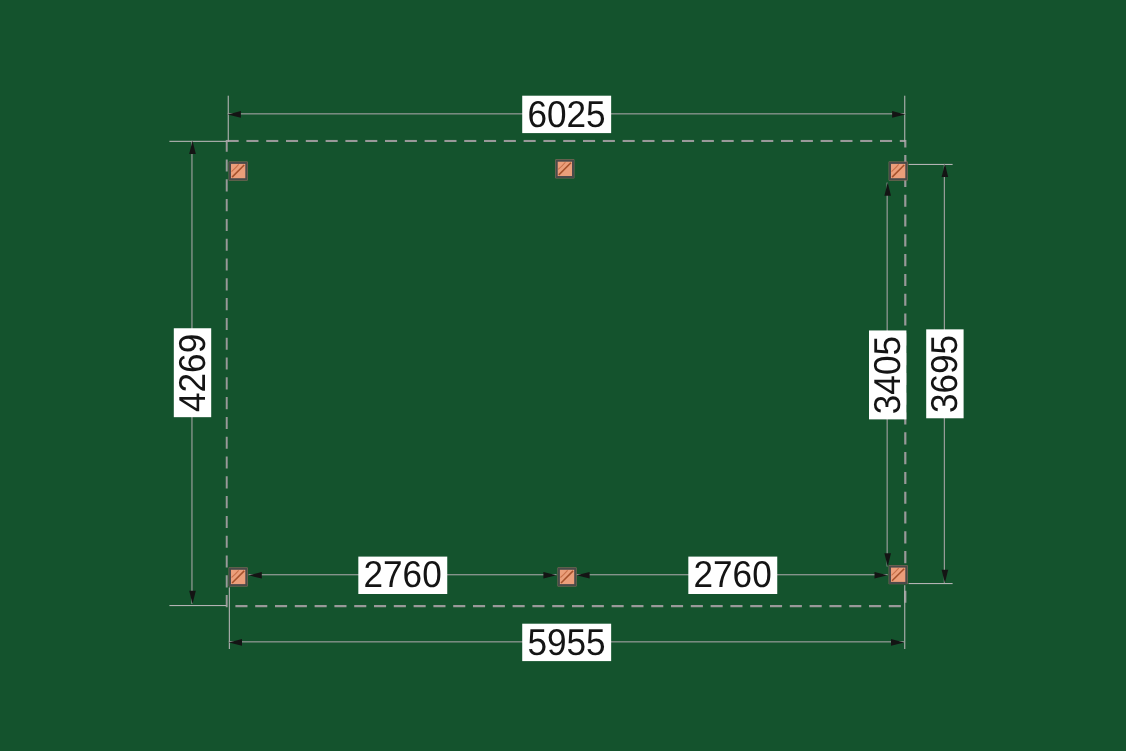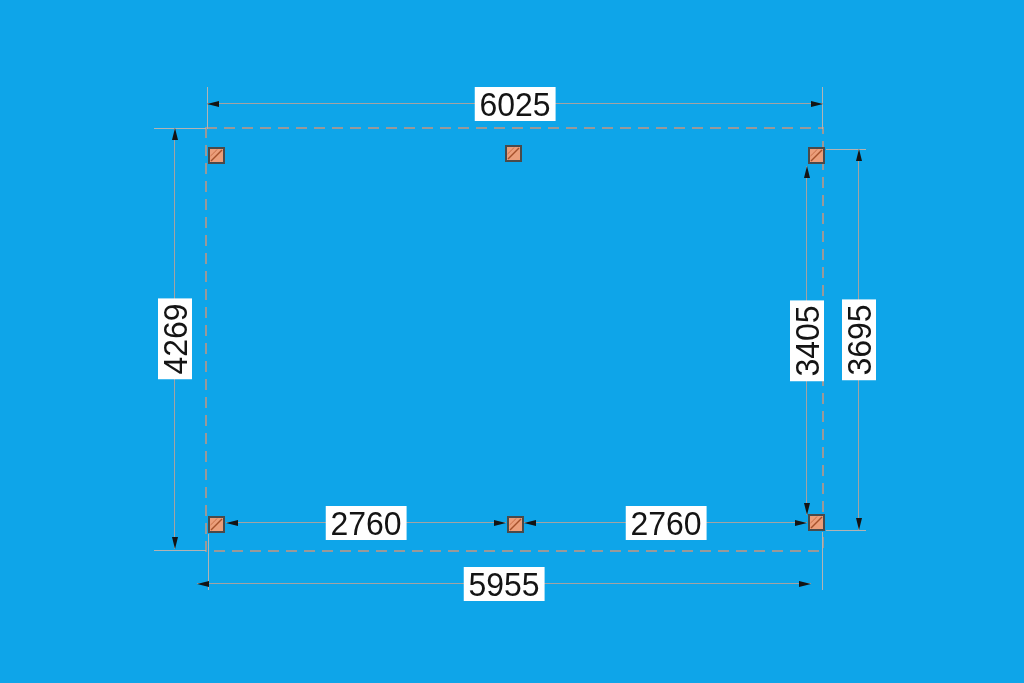--- a/index.html
+++ b/index.html
@@ -1,17 +1,17 @@
 <!DOCTYPE html>
 <html><head>
 <meta charset="utf-8">
 <style>
   html,body{margin:0;padding:0;background:#ffffff;}
   .canvas{
-    position:relative;width:1024px;height:683px;background:#0ea5e9;overflow:hidden;
+    position:relative;width:1024px;height:683px;background:#14532d;overflow:hidden;
     font-family:"Liberation Sans",sans-serif;
   }
   
   .outline-svg{position:absolute;left:205px;top:127px;}
   
   .ext-h{position:absolute;height:1px;background:#b3b3b3;}
   .ext-v{position:absolute;width:1px;background:#b3b3b3;}
   
   .dim{position:absolute;}
   .dim.h{height:1px;}
@@ -93,21 +93,21 @@
     <span class="dlabel">2760</span>
   </div>
 
   <div class="dim h" style="left:524px;top:522px;width:283px;">
     <div class="dline"></div>
     <i class="arr arr-start"></i>
     <i class="arr arr-end"></i>
     <span class="dlabel">2760</span>
   </div>
 
-  <div class="dim h" style="left:197px;top:583px;width:614px;">
+  <div class="dim h" style="left:208px;top:583px;width:614px;">
     <div class="dline"></div>
     <i class="arr arr-start"></i>
     <i class="arr arr-end"></i>
     <span class="dlabel">5955</span>
   </div>
 
   <div class="post" style="left:208px;top:147px;">
     <svg width="13" height="13" viewBox="0 0 13 13">
       <path d="M1 12 L12 1" stroke="#a5512b" stroke-width="1.4" fill="none"></path>
       <path d="M0.5 7 Q4 4 7 0.5" stroke="#c9714a" stroke-width="1" fill="none"></path>

